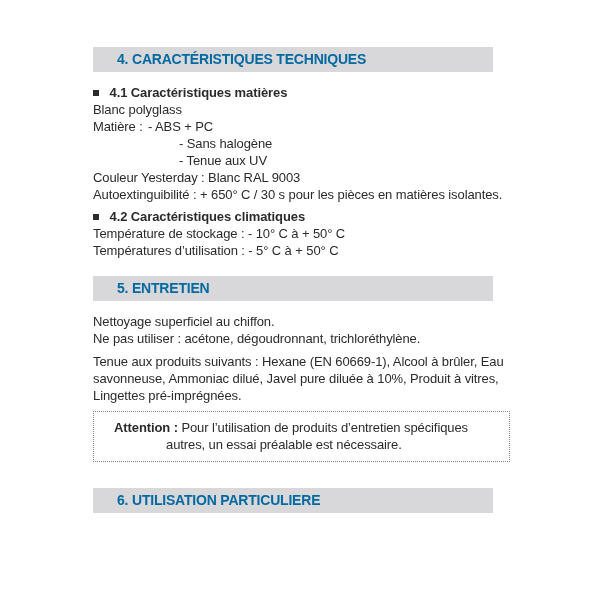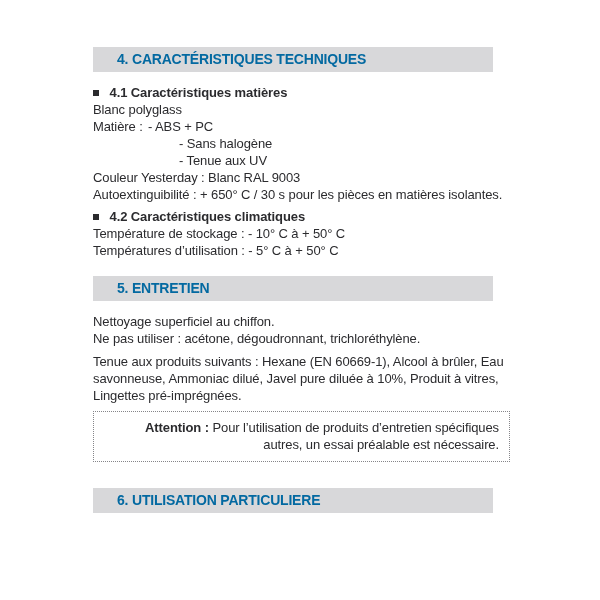--- a/index.html
+++ b/index.html
@@ -55,21 +55,20 @@
   .mt-sub41 { margin-top: 12px; }
   .mt-sub42 { margin-top: 5px; }
   .mt-bar2 { margin-top: 17px; }
   .mt-para1 { margin-top: 12px; }
   .mt-para2 { margin-top: 6px; }
   .attention-box {
     margin-top: 7px;
     width: 417px;
     border: 1px dotted #858589;
     padding: 7px 10px 8px 20px;
-    text-align: right;
   }
   .attention-line2 { margin-left: 52px; }
   .mt-bar3 { margin-top: 26px; }
   .mt-last { margin-top: 15px; }
   b { font-weight: bold; }
 </style>
 </head>
 <body>
 
 <div class="page">

